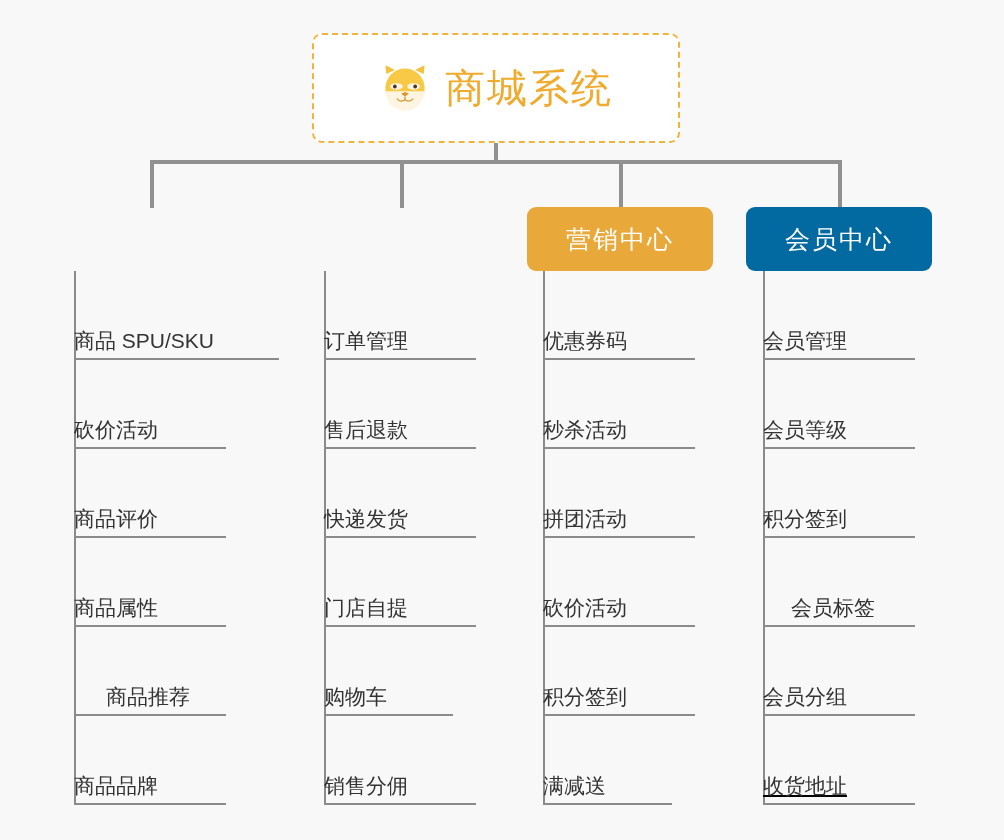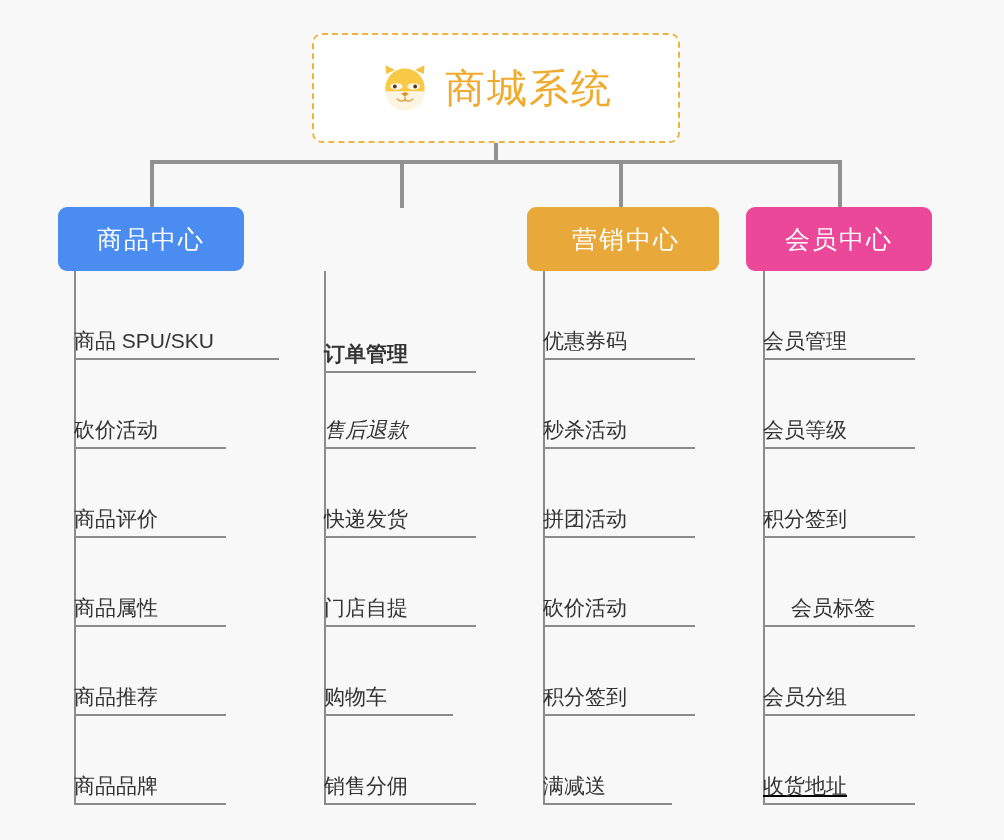--- a/index.html
+++ b/index.html
@@ -133,58 +133,55 @@
     <span class="root-title">商城系统</span>
   </div>
 
   <div class="conn conn-v" style="left:494px; top:143px; height:19px;"></div>
   <div class="conn conn-h" style="left:150px; top:160px; width:692px;"></div>
   <div class="conn conn-v" style="left:150px; top:160px; height:48px;"></div>
   <div class="conn conn-v" style="left:400px; top:160px; height:48px;"></div>
   <div class="conn conn-v" style="left:619px; top:160px; height:48px;"></div>
   <div class="conn conn-v" style="left:838px; top:160px; height:48px;"></div>
 
-  <div class="cat-box" style="left:58px; background:#4a8cf0;">
-    <span class="cat-label">商品中心</span>
-  </div>
-  <div class="cat-box" style="left:527px; background:#e8a93a;padding-left:6px;">
+  <div class="cat-box" style="left:527px; background:#e8a93a;">
     <span class="cat-label">营销中心</span>
   </div>
-  <div class="cat-box" style="left:746px; background:#ec4899;">
+  <div class="cat-box" style="left:746px; background:#0369a1;">
     <span class="cat-label">会员中心</span>
   </div>
 
   <div class="leaf-col" style="left:74px; width:205px;">
     <div class="spine" style="height:534px;"></div>
     <div class="leaf" style="top:0px;   width:205px;">
       <span class="leaf-label">商品 SPU/SKU</span>
     </div>
     <div class="leaf" style="top:89px;  width:152px;">
       <span class="leaf-label">砍价活动</span>
     </div>
     <div class="leaf" style="top:178px; width:152px;">
       <span class="leaf-label">商品评价</span>
     </div>
     <div class="leaf" style="top:267px; width:152px;">
       <span class="leaf-label">商品属性</span>
     </div>
-    <div class="leaf" style="top:356px; width:152px;">
+    <div class="leaf" style="top:356px; width:152px;padding-left:32px;">
       <span class="leaf-label">商品推荐</span>
     </div>
     <div class="leaf" style="top:445px; width:152px;">
       <span class="leaf-label">商品品牌</span>
     </div>
   </div>
 
   <div class="leaf-col" style="left:324px; width:152px;">
     <div class="spine" style="height:534px;"></div>
-    <div class="leaf" style="top:13px;   width:152px;font-weight:bold;">
+    <div class="leaf" style="top:0px;   width:152px;">
       <span class="leaf-label">订单管理</span>
     </div>
-    <div class="leaf" style="top:89px;  width:152px;font-style:italic;">
+    <div class="leaf" style="top:89px;  width:152px;">
       <span class="leaf-label">售后退款</span>
     </div>
     <div class="leaf" style="top:178px; width:152px;">
       <span class="leaf-label">快递发货</span>
     </div>
     <div class="leaf" style="top:267px; width:152px;">
       <span class="leaf-label">门店自提</span>
     </div>
     <div class="leaf" style="top:356px; width:129px;">
       <span class="leaf-label">购物车</span>

